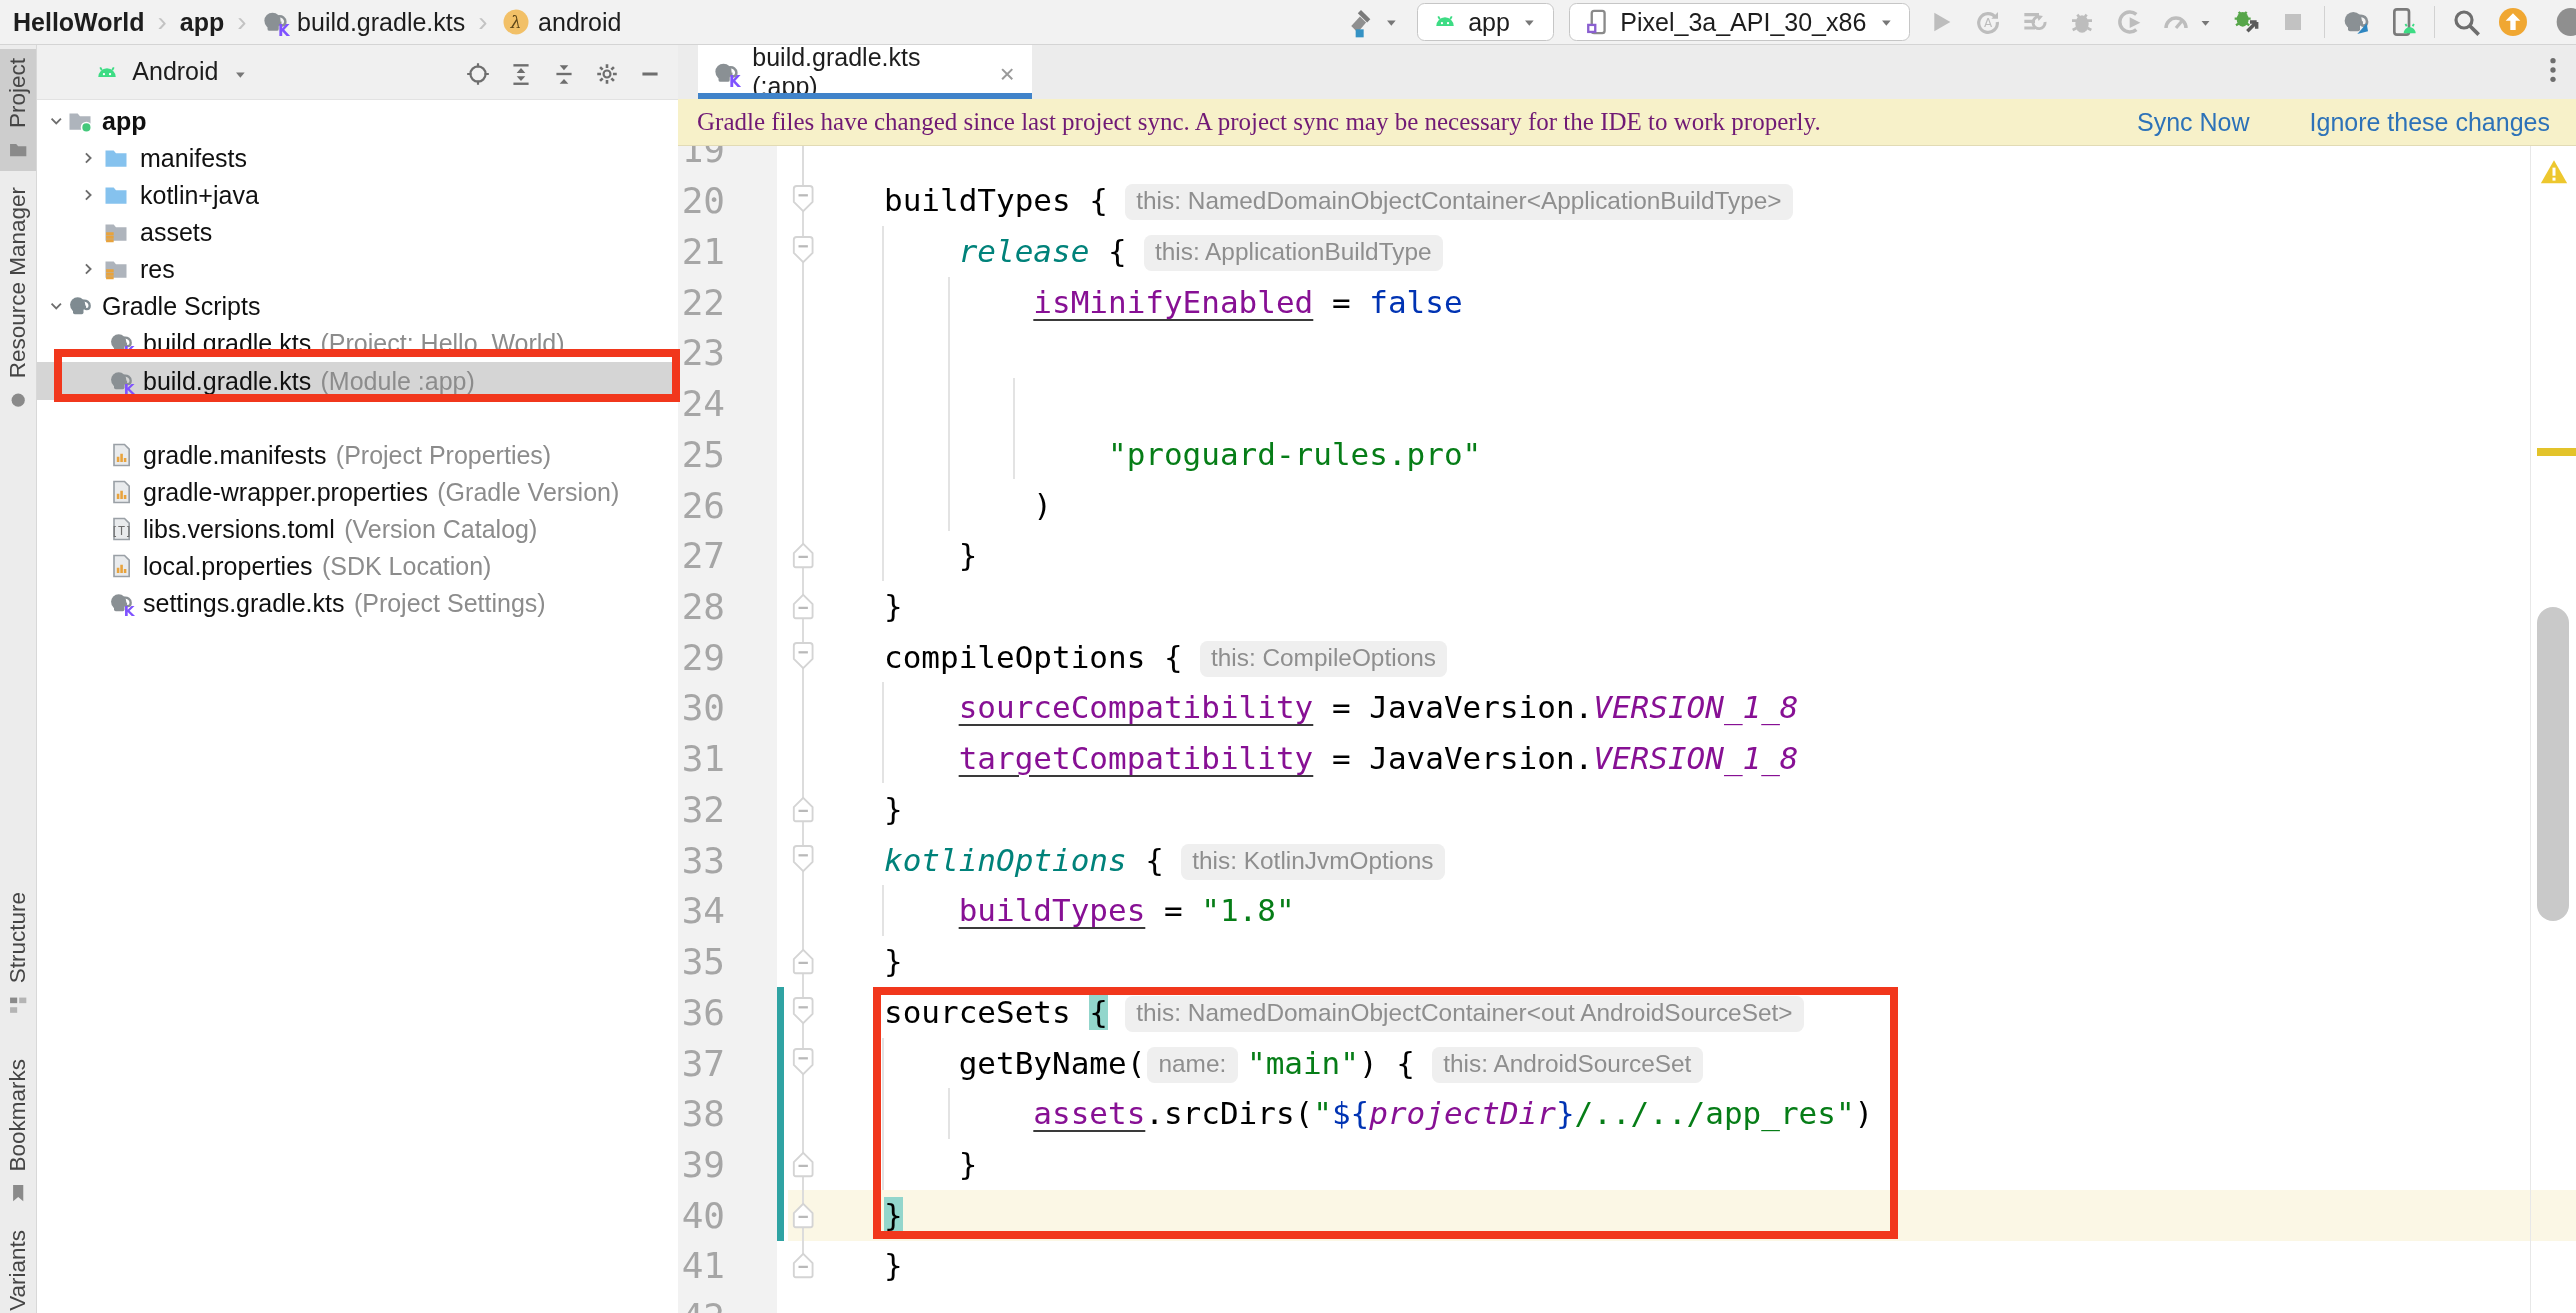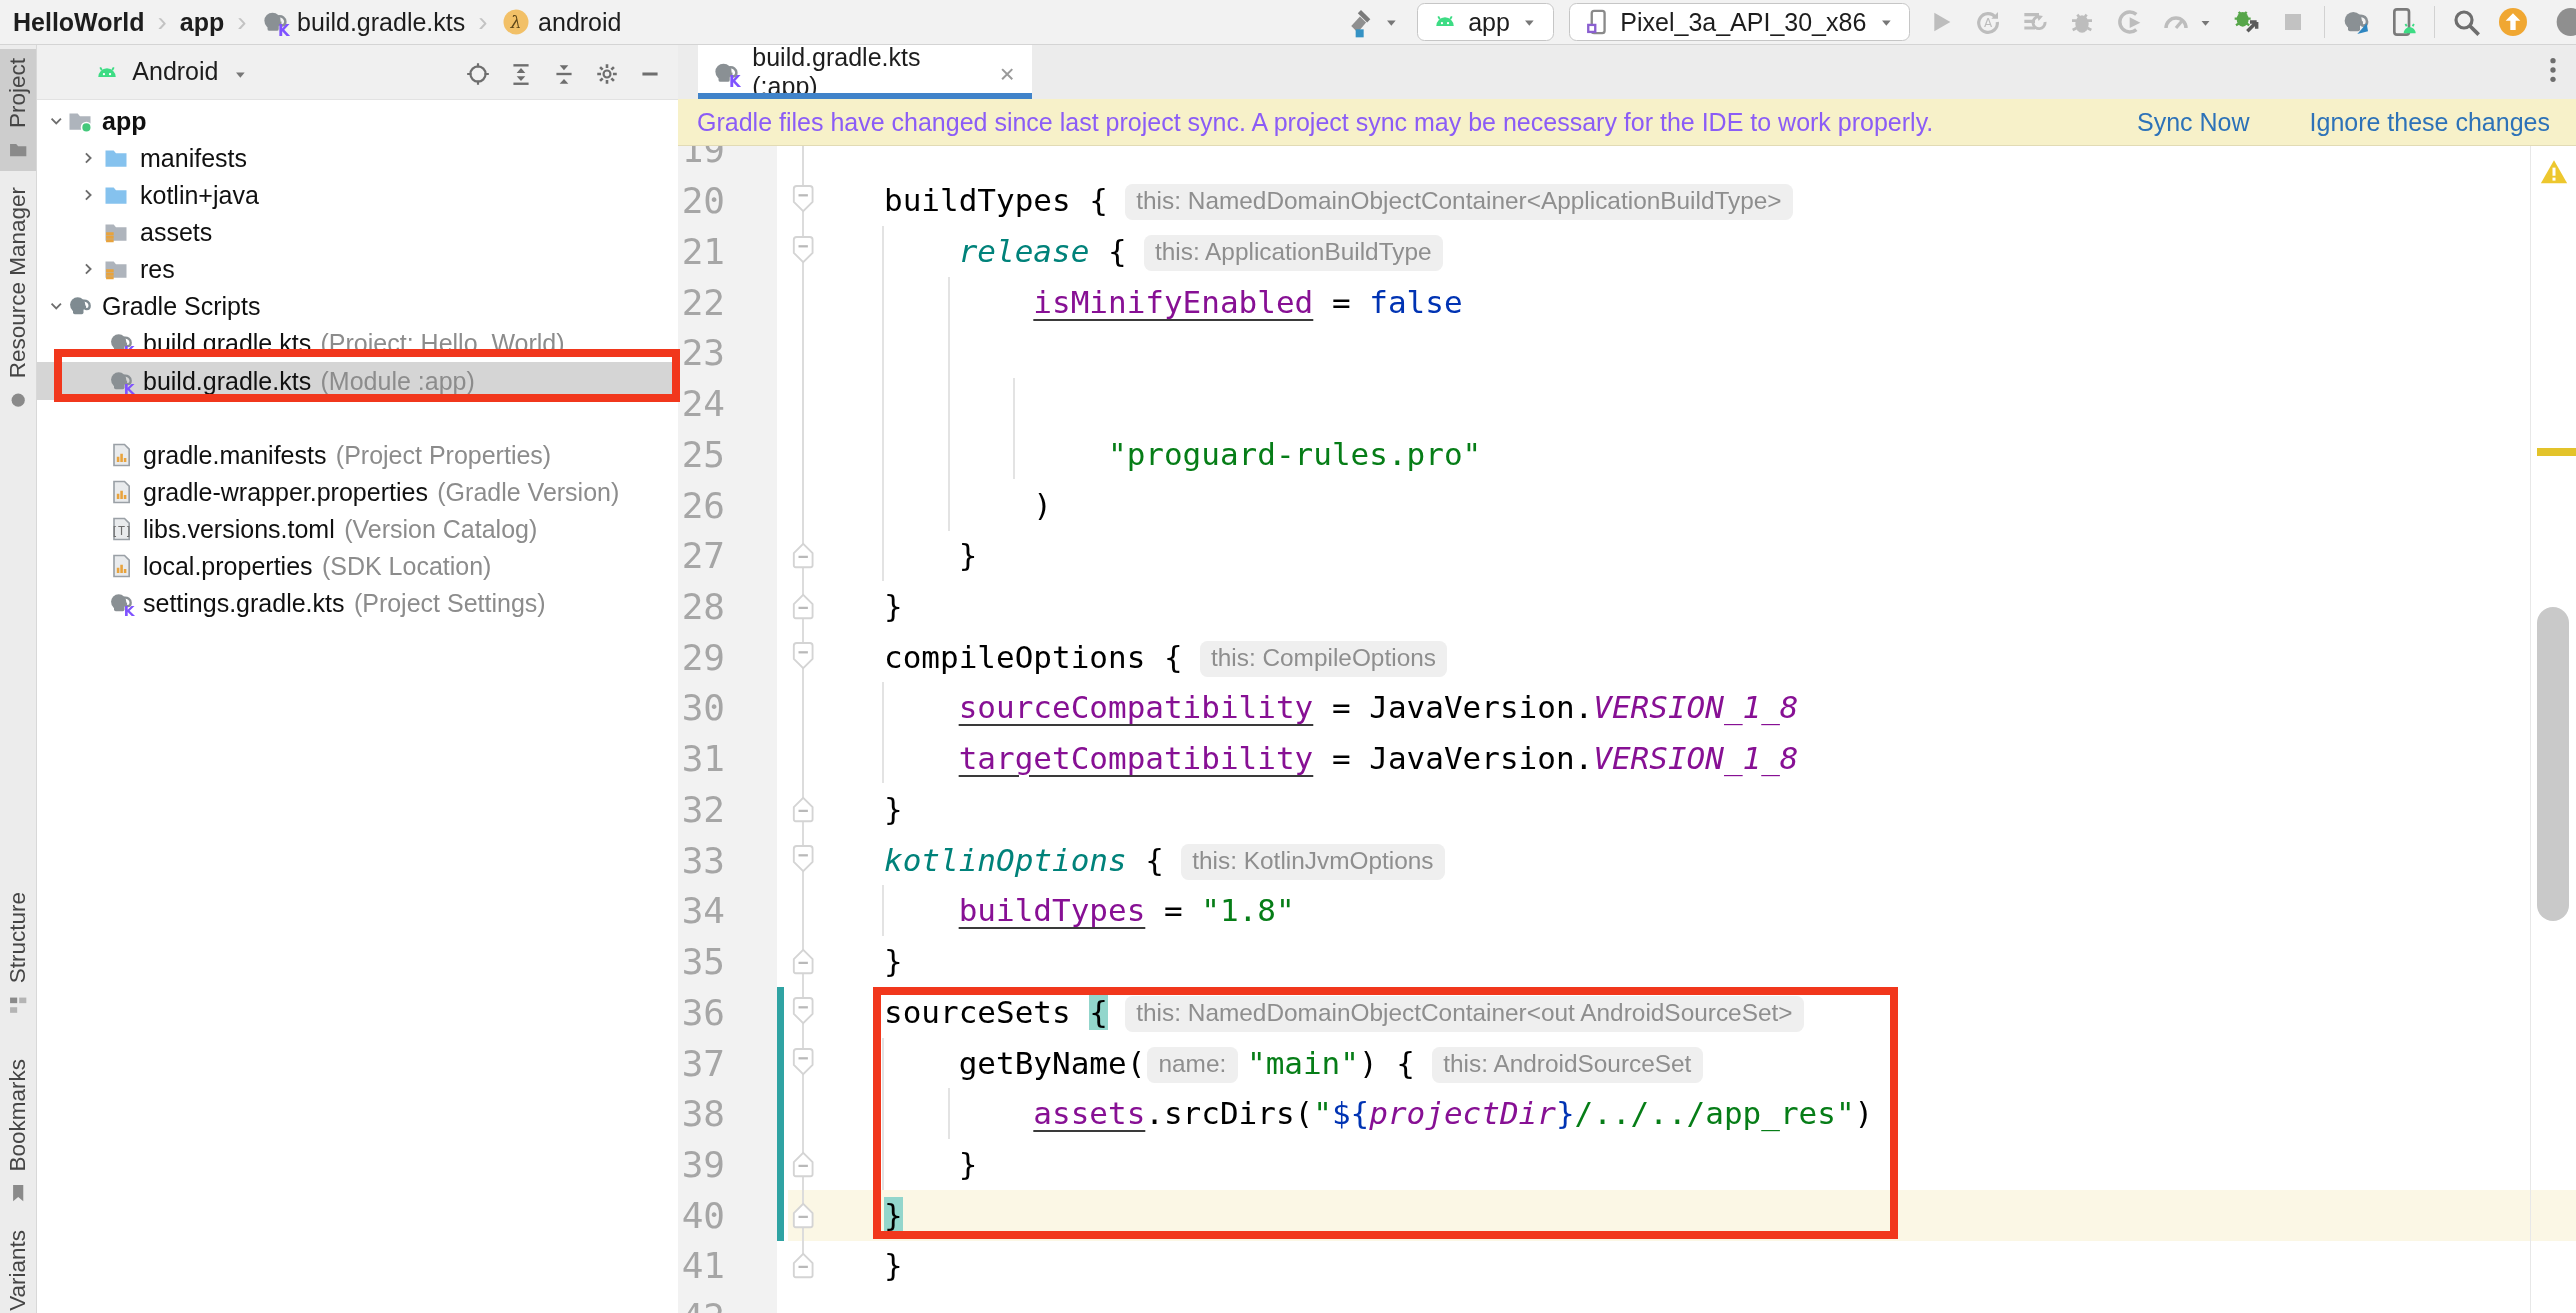--- a/index.html
+++ b/index.html
@@ -38,21 +38,21 @@
   .tree-qual{color:#8C8C8C;margin-left:9.4px;}
   
   #editor{position:absolute;left:678px;top:45px;width:1898px;height:1268px;}
   #tab-strip{position:absolute;left:0;top:0;width:100%;height:54px;background:#ECECEC;border-bottom:0.9px solid #DADADA;}
   #active-tab{position:absolute;left:20px;top:0;width:334px;height:54px;background:#fff;display:flex;align-items:center;gap:11.3px;
               padding:0 13px;box-sizing:border-box;font-size:25px;}
   #tab-accent{position:absolute;left:20px;top:48px;width:334px;height:5.6px;background:#4083C9;}
   #tab-kebab{position:absolute;right:7.5px;top:9.4px;}
   #banner{position:absolute;left:0;top:54px;width:100%;height:47px;background:#F7F1C9;border-bottom:0.9px solid #E2DBB5;
           display:flex;align-items:center;font-size:25px;box-sizing:border-box;padding:0 26px 0 19px;}
-  #banner-msg{flex:1;color:#8b5cf6;}
+  #banner-msg{flex:1;color:#701a75;font-family:Liberation Serif, serif;}
   .banner-link{color:#2D72B8;margin-left:60px;cursor:pointer;}
   
   #code{position:absolute;left:0;top:101px;width:100%;bottom:0;background:#fff;overflow:hidden;
         font-family:"DejaVu Sans Mono","Liberation Mono",monospace;font-size:31px;}
   #gutter-bg{position:absolute;left:0;top:0;width:99px;height:100%;background:#F2F2F2;}
   #fold-connector{position:absolute;left:124px;top:0;width:1.9px;background:#DCDCDC;}
   #caret-band{position:absolute;left:110px;right:0;height:51px;background:#FBF7E5;}
   #vcs-stripe{position:absolute;left:99px;width:6.6px;background:#2FA3A3;}
   .guide{position:absolute;width:1.9px;background:#E3E3E3;}
   .code-row{position:absolute;left:0;width:100%;height:51px;}

